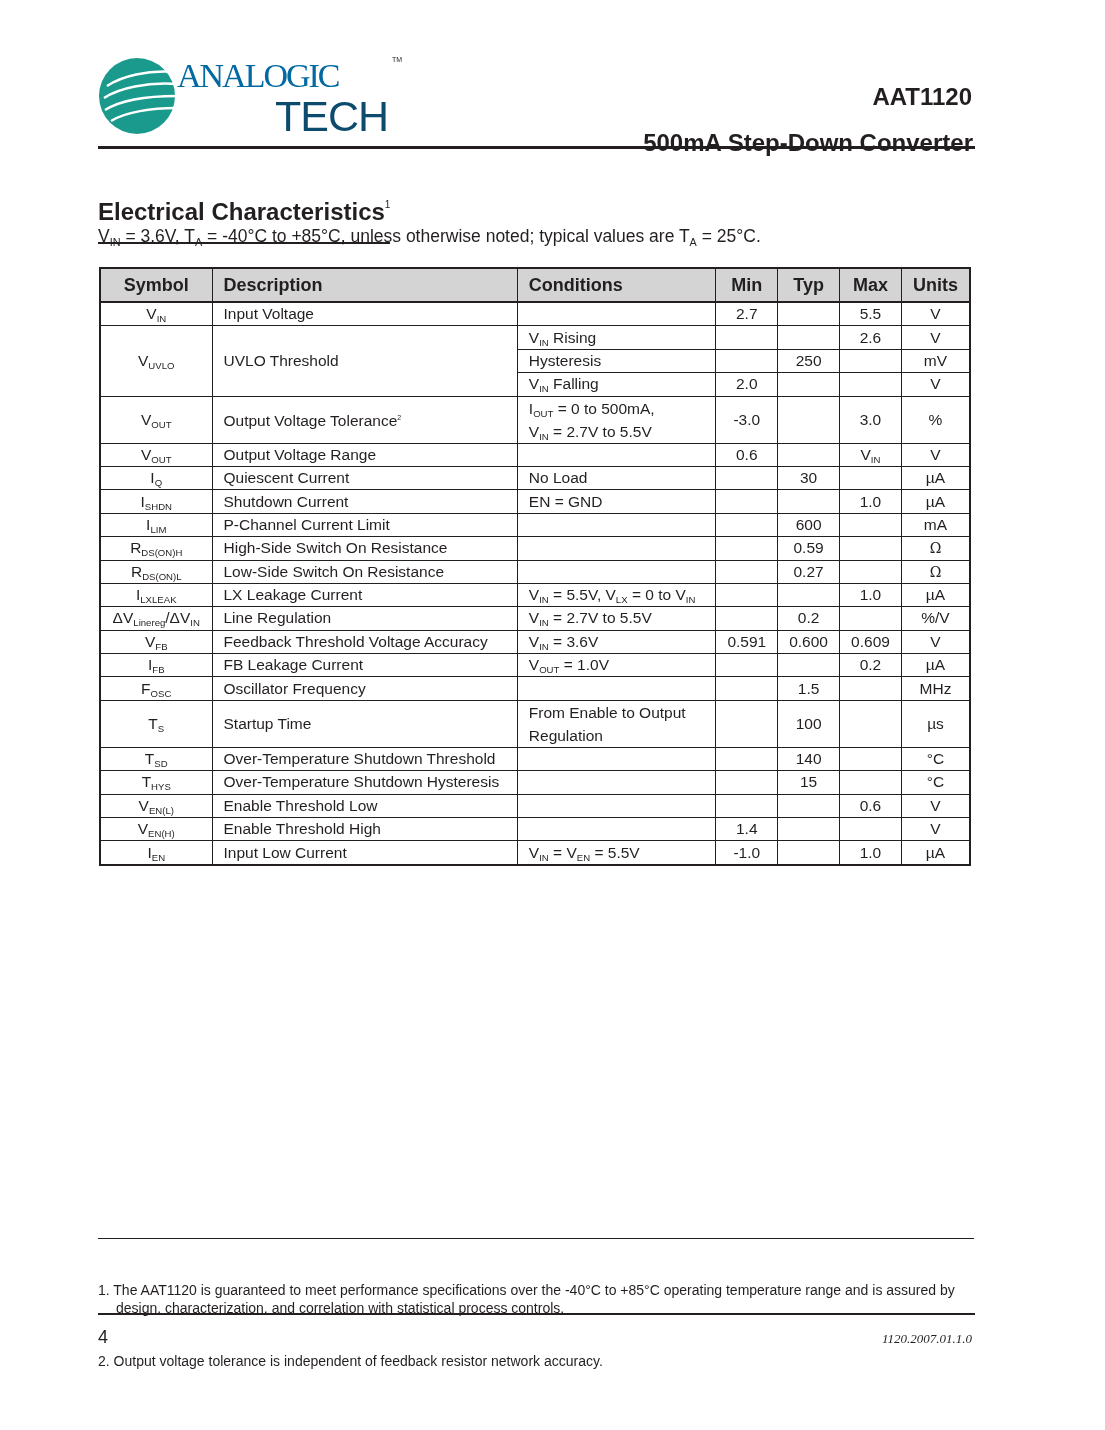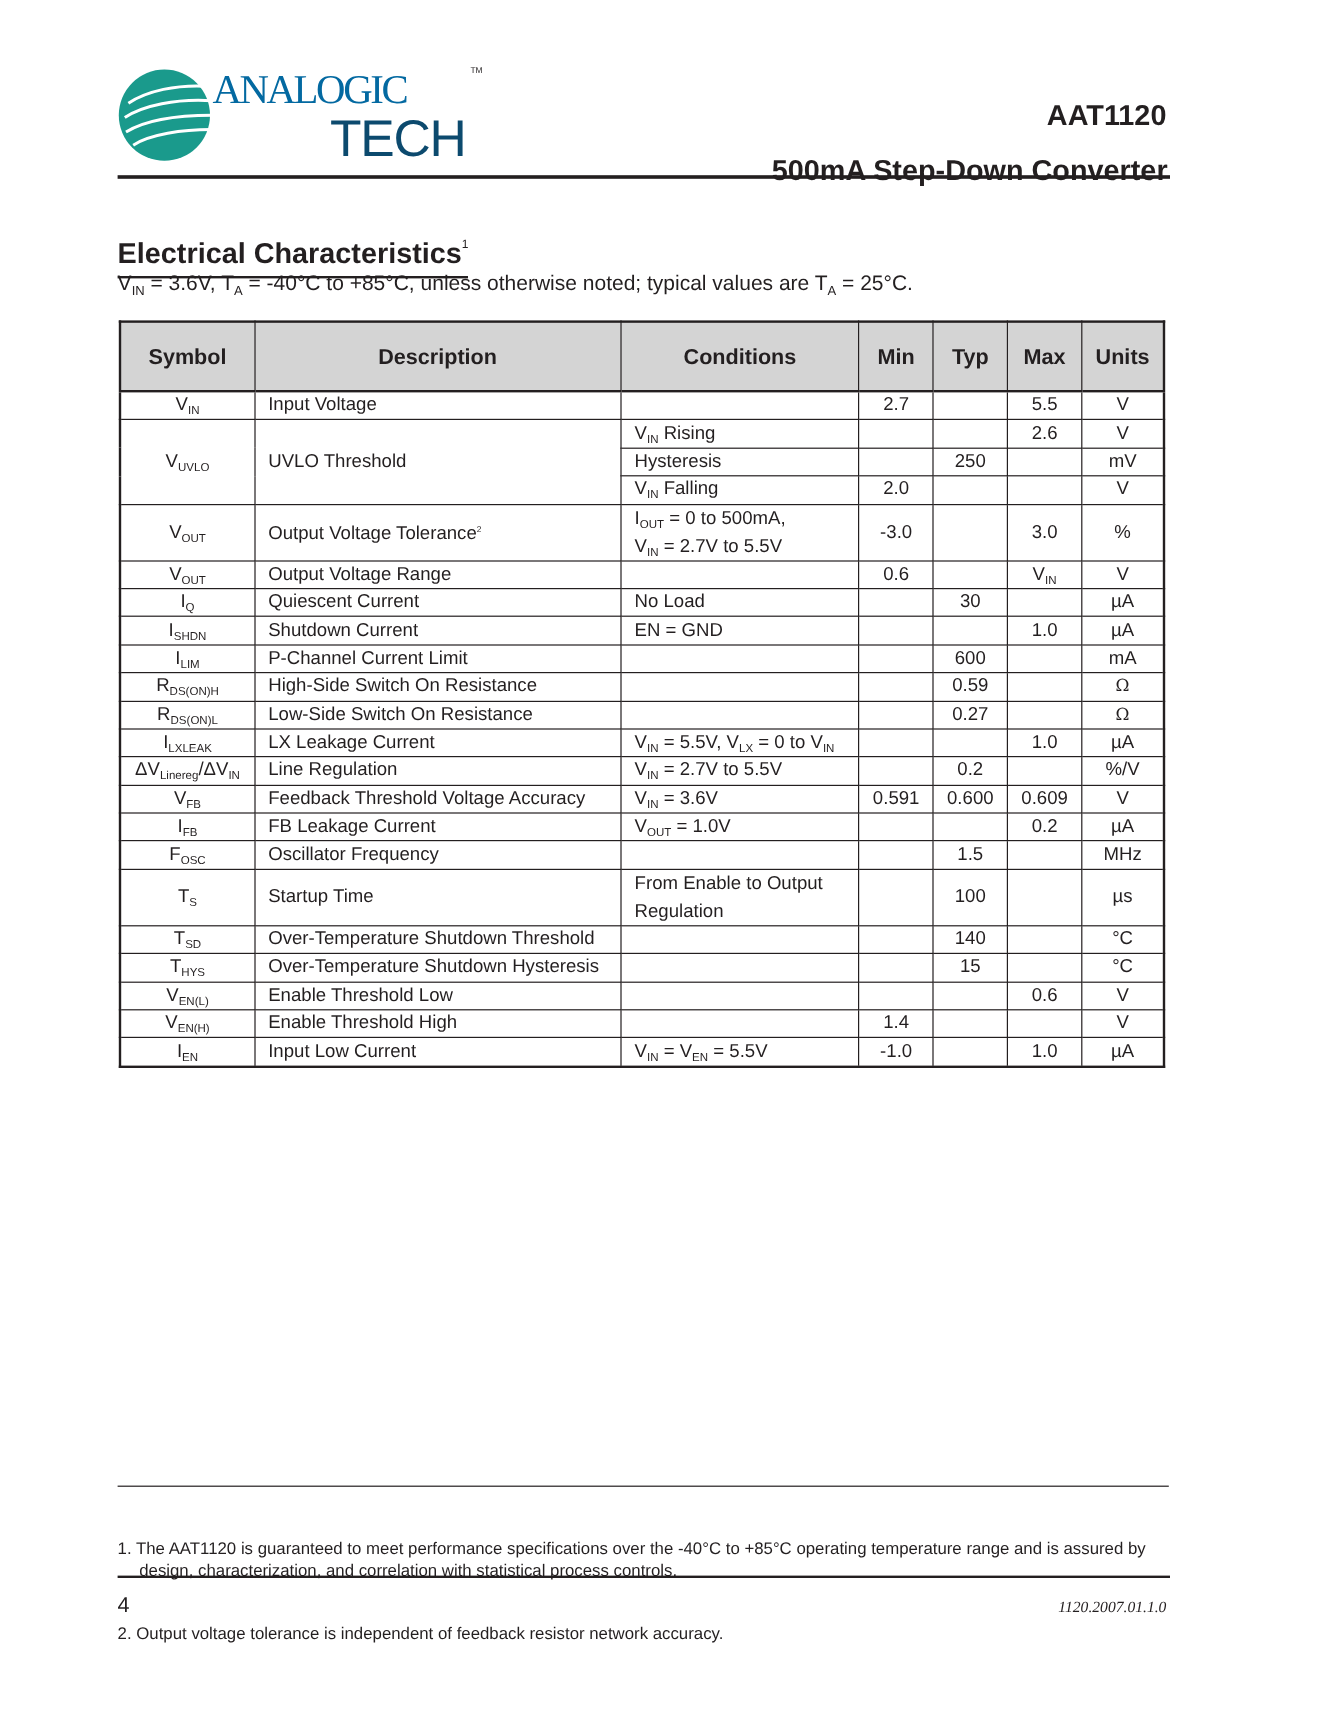--- a/index.html
+++ b/index.html
@@ -21,41 +21,41 @@
   .part-number {
     position: absolute; right: 133px; top: 80px; font-size: 24px; font-weight: bold; line-height: 34px;
   }
   .part-desc {
     position: absolute; right: 132px; top: 116px; font-size: 24px; font-weight: bold; line-height: 26px; margin-top: 14px;
   }
   .header-rule { position: absolute; left: 98px; top: 146px; width: 877px; height: 3px; background: #231f20; }
 
   .section-title {
     position: absolute; left: 98px; top: 191px; font-size: 24px; font-weight: bold; line-height: 28px;
-    border-bottom: 2px solid #231f20; padding-bottom: 4px;
+    border-bottom: 2px solid #231f20; padding-bottom: 16px;
   }
   .section-title sup { font-size: 10px; vertical-align: 12px; font-weight: normal; }
   .conditions-line {
     position: absolute; left: 98px; top: 225px; font-size: 17.5px; line-height: 22px;
   }
   sub { font-size: 0.62em; vertical-align: -0.35em; line-height: 0; }
 
   table.ec {
     position: absolute; left: 99px; top: 267px; width: 872px;
     border-collapse: collapse; font-size: 15.5px; line-height: 18px;
     border: 2px solid #231f20;
   }
   table.ec th {
     background: #d4d4d4; font-size: 18px; font-weight: bold; height: 32px;
-    border: 1px solid #231f20; border-bottom: 2px solid #231f20; padding: 12px 11px;
+    border: 1px solid #231f20; border-bottom: 2px solid #231f20; padding: 0 11px;
   }
   table.ec td { border: 1px solid #231f20; padding: 0 11px; height: 22.4px; }
   td.c { text-align: center; padding: 0 2px; }
   th.c { text-align: center; padding: 0 2px; }
-  th.l, td.l { text-align: center; }
+  th.l, td.l { text-align: left; }
   td.tall { height: 44px; }
   td.cond2 { line-height: 23px; padding-top: 0; padding-bottom: 0; }
   .omega { font-family: "DejaVu Serif", serif; font-size: 14px; }
 
   .foot-rule-top { position: absolute; left: 98px; top: 1238px; width: 876px; height: 1px; background: #231f20; }
   .footnotes {
     position: absolute; left: 98px; top: 1246px; width: 880px; font-size: 14px; line-height: 17.5px;
   }
   .fn { padding-left: 18px; text-indent: -18px; margin-top: 36px; }
   .foot-rule-bottom { position: absolute; left: 98px; top: 1313px; width: 877px; height: 2px; background: #231f20; }

